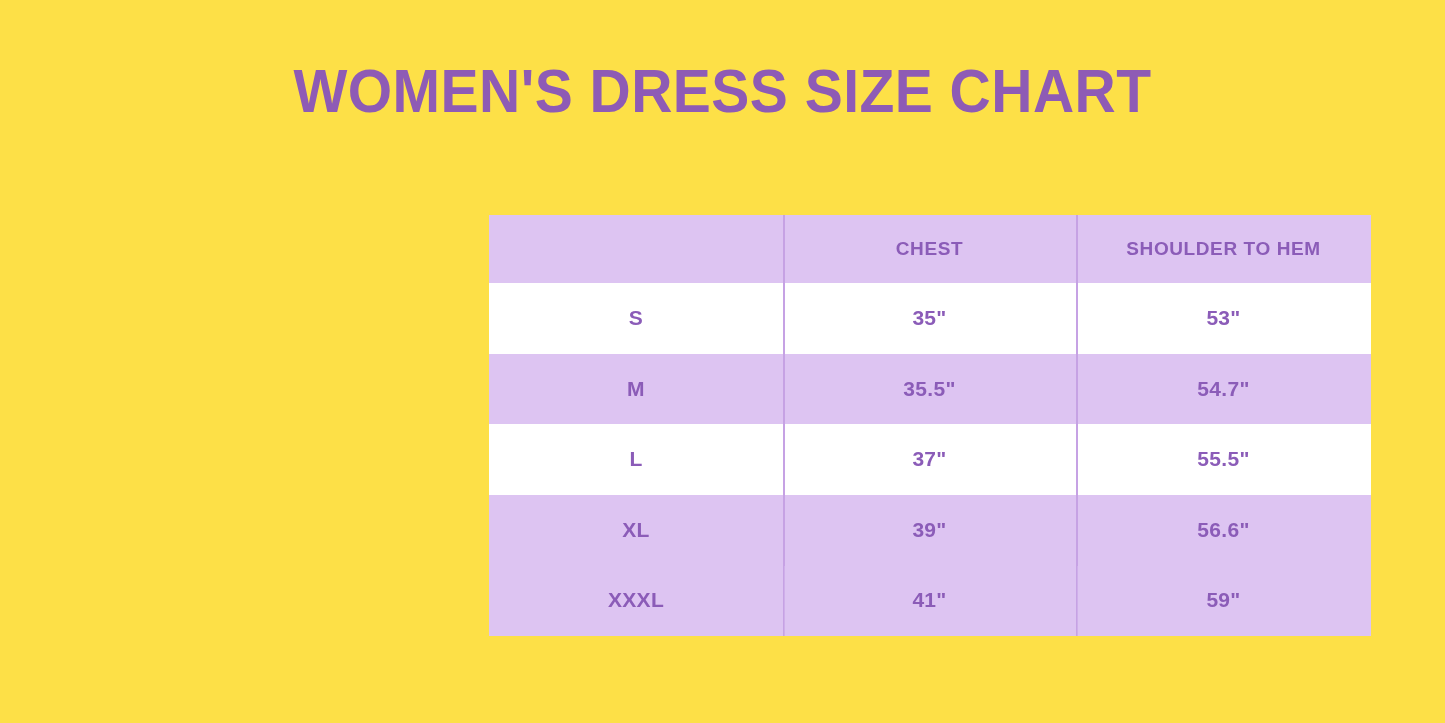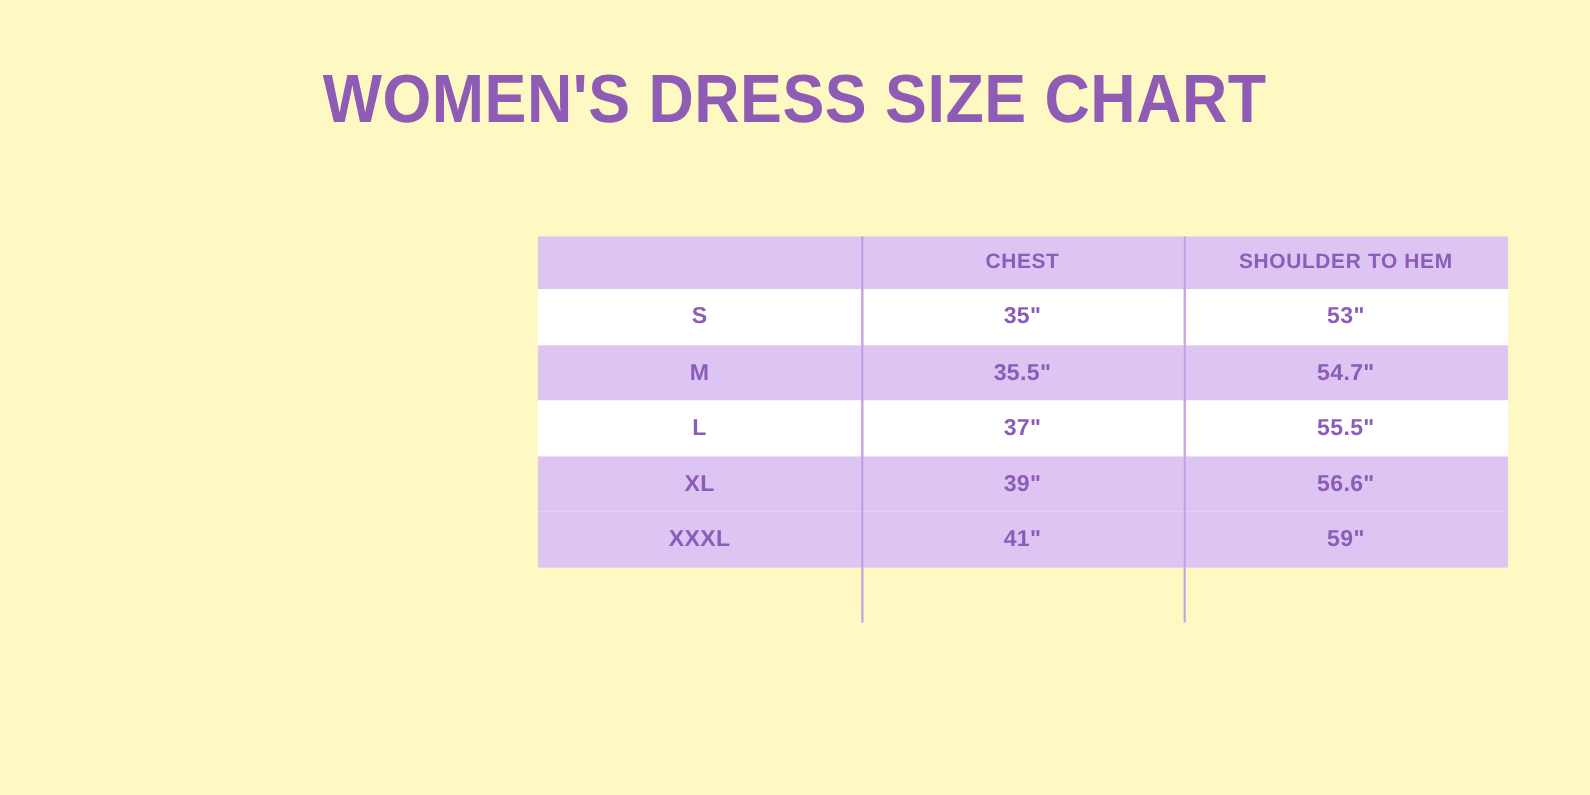--- a/index.html
+++ b/index.html
@@ -12,21 +12,21 @@
     height: 723px;
     overflow: hidden;
     font-family: "Liberation Sans", sans-serif;
     -webkit-font-smoothing: antialiased;
   }
 
   #page {
     position: relative;
     width: 1445px;
     height: 723px;
-    background: #fef9c3;
+    background: #fde047;
   }
 
   
   #chart-title {
     position: absolute;
     left: 0;
     top: 55px;
     width: 1445px;
     text-align: center;
     font-family: "Liberation Sans Narrow", "Liberation Sans", sans-serif;
@@ -49,21 +49,21 @@
     border-collapse: collapse;
     table-layout: fixed;
   }
 
   #size-table col.c-size { width: 294px; }
   #size-table col.c-chest { width: 293px; }
   #size-table col.c-hem  { width: 295px; }
 
   #size-table th,
   #size-table td {
-    padding: 0;
+    padding: 10px;
     margin: 0;
     text-align: center;
     vertical-align: middle;
     font-family: "Liberation Sans Narrow", "Liberation Sans", sans-serif;
     font-weight: 700;
     color: #8b5cb8;
     border: 0;
   }
 
   #size-table thead th {

